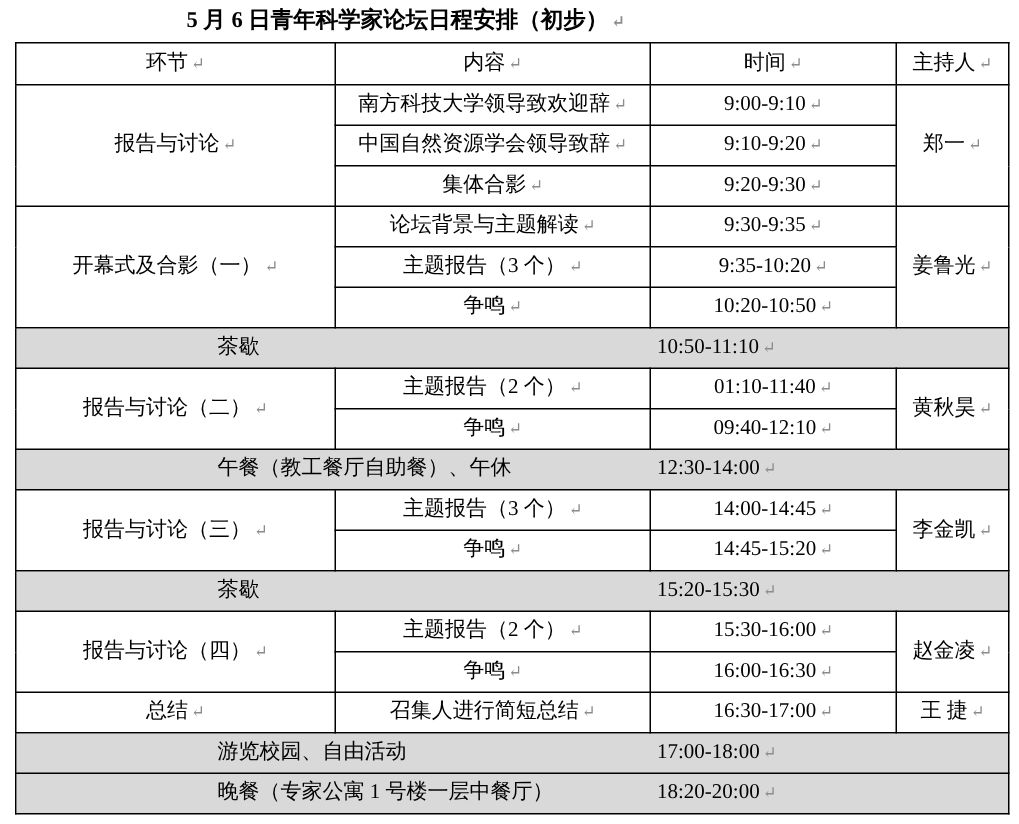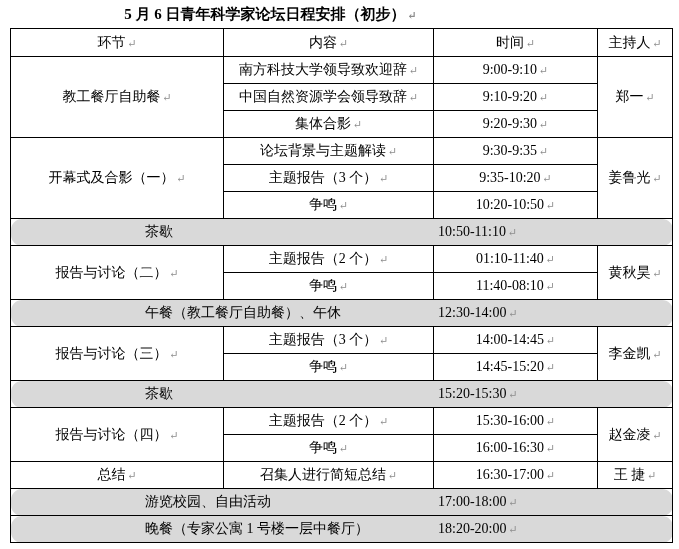--- a/index.html
+++ b/index.html
@@ -17,21 +17,21 @@
     border-collapse:collapse;table-layout:fixed;
   }
   th,td{
     border:1px solid #000;padding:4px;margin:18px;
     font-size:14px;font-weight:normal;text-align:center;vertical-align:middle;
     line-height:1.1;overflow:hidden;white-space:nowrap;
   }
   thead tr{height:28px;}
   tbody tr{height:27px;}
   .pm{color:#8c8c8c;font-size:11px;margin-left:2px;}
-  td.break-cell{background:#d9d9d9;border-radius:11px;}
+  td.break-cell{background:#d9d9d9;}
   .break-flex{display:flex;align-items:center;width:100%;}
   .break-label{width:423px;box-sizing:border-box;text-align:left;padding-left:130px;}
   .break-time{width:164px;text-align:left;}
   .break-rest{flex:1;}
 </style>
 </head>
 <body>
 
 <div class="title"><span>5 月 6 日青年科学家论坛日程安排（初步）</span><span class="pm">↵</span></div>
 
@@ -46,21 +46,21 @@
     <tr>
       <th><span>环节</span><span class="pm">↵</span></th>
       <th><span>内容</span><span class="pm">↵</span></th>
       <th><span>时间</span><span class="pm">↵</span></th>
       <th><span>主持人</span><span class="pm">↵</span></th>
     </tr>
   </thead>
   <tbody>
 
     <tr>
-      <td rowspan="3"><span>教工餐厅自助餐</span><span class="pm">↵</span></td>
+      <td rowspan="3"><span>报告与讨论</span><span class="pm">↵</span></td>
       <td><span>南方科技大学领导致欢迎辞</span><span class="pm">↵</span></td>
       <td><span>9:00-9:10</span><span class="pm">↵</span></td>
       <td rowspan="3"><span>郑一</span><span class="pm">↵</span></td>
     </tr>
     <tr>
       <td><span>中国自然资源学会领导致辞</span><span class="pm">↵</span></td>
       <td><span>9:10-9:20</span><span class="pm">↵</span></td>
     </tr>
     <tr>
       <td><span>集体合影</span><span class="pm">↵</span></td>
@@ -93,21 +93,21 @@
     </tr>
 
     <tr>
       <td rowspan="2"><span>报告与讨论（二）</span><span class="pm">↵</span></td>
       <td><span>主题报告（2 个）</span><span class="pm">↵</span></td>
       <td><span>01:10-11:40</span><span class="pm">↵</span></td>
       <td rowspan="2"><span>黄秋昊</span><span class="pm">↵</span></td>
     </tr>
     <tr>
       <td><span>争鸣</span><span class="pm">↵</span></td>
-      <td><span>11:40-08:10</span><span class="pm">↵</span></td>
+      <td><span>09:40-12:10</span><span class="pm">↵</span></td>
     </tr>
 
     <tr>
       <td colspan="4" class="break-cell">
         <div class="break-flex">
           <span class="break-label">午餐（教工餐厅自助餐）、午休</span>
           <span class="break-time"><span>12:30-14:00</span><span class="pm">↵</span></span>
           <span class="break-rest"></span>
         </div>
       </td>

